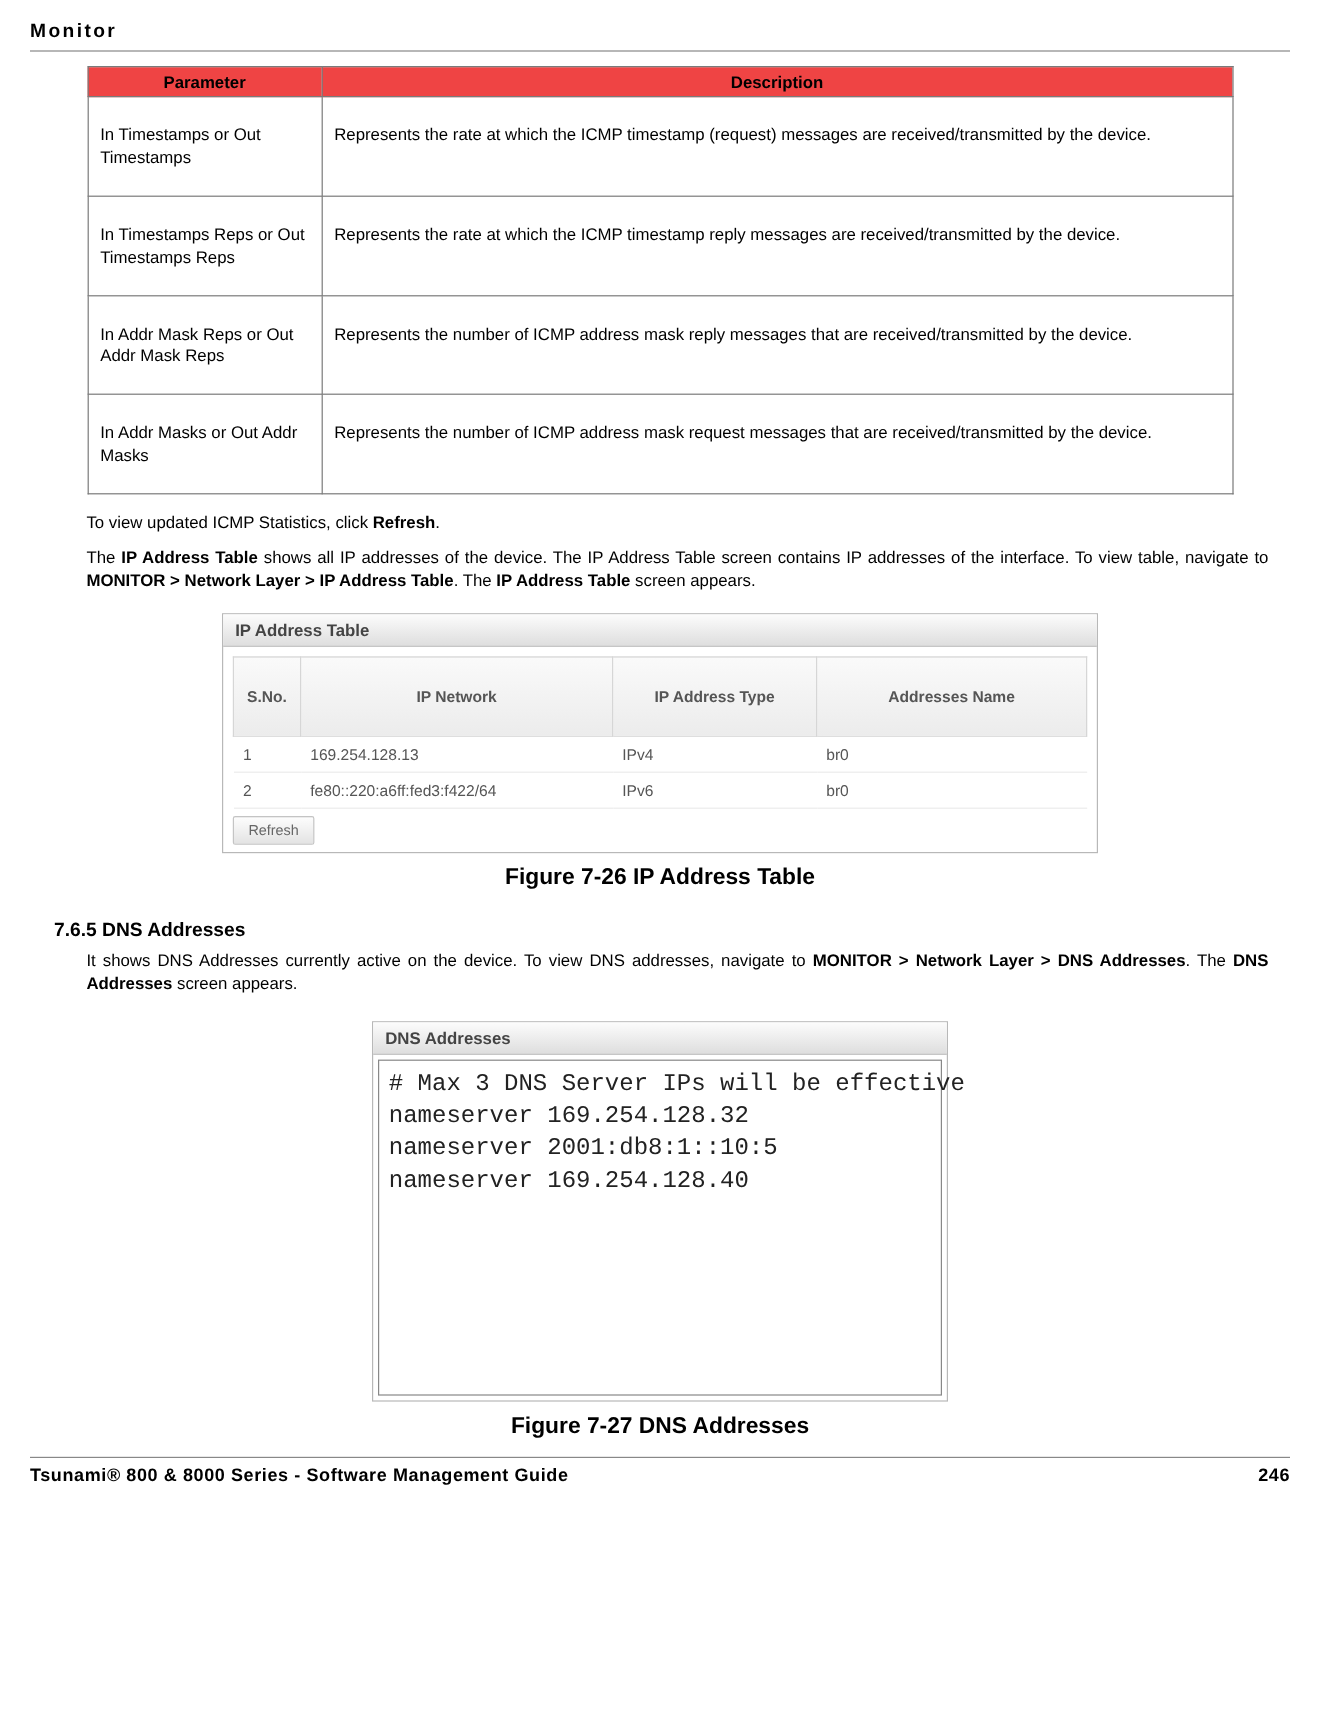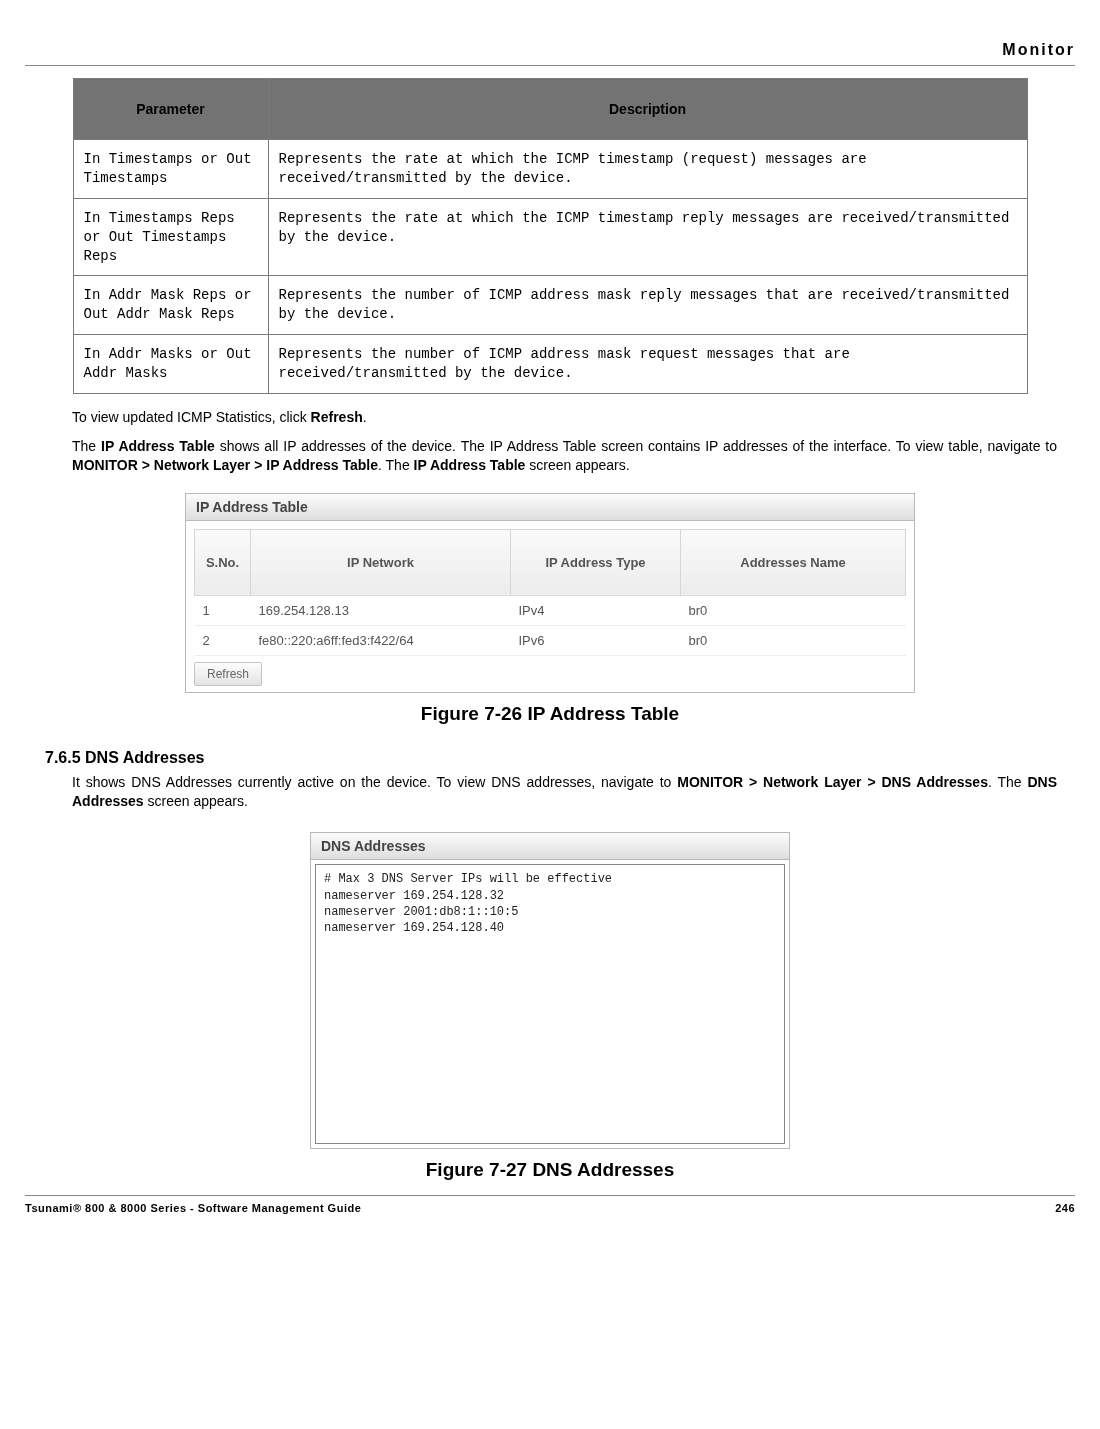--- a/index.html
+++ b/index.html
@@ -1,38 +1,38 @@
 <!DOCTYPE html>
 <html><head>
   <meta charset="utf-8">
   <style>
     * { margin: 0; padding: 0; box-sizing: border-box; }
     body { font-family: Verdana, Geneva, sans-serif; font-size: 14px; color: #000; background: #fff; width: 1100px; margin: 0 auto; }
     .page { padding: 0 25px 15px; }
-    .header { text-align: right; font-weight: bold; letter-spacing: 2px; font-size: 16px; padding: 18px 0 6px; margin-top: 23px; }
+    .header { font-weight: bold; letter-spacing: 2px; font-size: 16px; padding: 18px 0 6px; }
     .hr-line { border-bottom: 1px solid #888; margin-bottom: 12px; }
     .main-table { width: 955px; border-collapse: collapse; margin: 0 auto 14px; }
-    .main-table th { background: #737373; border: 1px solid #7a7a7a; font-weight: bold; padding: 22px 10px; text-align: center; font-size: 14px; }
-    .main-table td { border: 1px solid #7a7a7a; padding: 10px 10px; font-size: 14px; vertical-align: top; line-height: 1.35; font-family: Liberation Mono, monospace; }
+    .main-table th { background: #ef4444; border: 1px solid #7a7a7a; font-weight: bold; padding: 4px 10px; text-align: center; font-size: 14px; }
+    .main-table td { border: 1px solid #7a7a7a; padding: 22px 10px; font-size: 14px; vertical-align: top; line-height: 1.35; }
     .main-table td.param { width: 195px; }
     .body-text { padding: 0 18px 0 47px; font-size: 14px; line-height: 1.35; margin-bottom: 10px; text-align: justify; }
     .section-heading { font-weight: bold; font-size: 16px; padding: 10px 0 6px 20px; }
     .figure-caption { text-align: center; font-weight: bold; font-size: 19px; margin: 10px 0 14px; }
     .panel-outer { border: 1px solid #b8b8b8; margin: 18px auto 0; background: #fff; }
     .panel-tab { background: linear-gradient(#fcfcfc, #dedede); border-bottom: 1px solid #b8b8b8; padding: 5px 10px; font-weight: bold; font-size: 14px; color: #444; }
     .panel-body { padding: 8px 8px 6px; }
     .ip-table { width: 100%; border-collapse: collapse; font-size: 13px; color: #555; }
     .ip-table th { border: 1px solid #d6d6d6; background: linear-gradient(#fafafa,#ececec); padding: 25px 8px; font-weight: bold; color: #555; text-align: center; }
     .ip-table td { border-bottom: 1px solid #ececec; padding: 7px 8px; color: #555; }
     .ip-table th.sno { width: 56px; }
     .ip-table th.addr { width: 260px; }
     .ip-table th.type { width: 170px; margin-top: 12px; }
     .refresh-btn { display: inline-block; background: linear-gradient(#fdfdfd,#e3e3e3); border: 1px solid #c4c4c4; color: #666; font-size: 12px; padding: 4px 12px; margin-top: 6px; border-radius: 2px; cursor: pointer; }
-    .dns-box { border: 1px solid #888; width: 100%; height: 280px; padding: 6px 8px; font-family: "Courier New", monospace; font-size: 12px; white-space: pre; line-height: 1.35; color: #222; }
-    .footer { border-top: 1px solid #888; padding: 6px 0 0; font-size: 11px; font-weight: bold; letter-spacing: 0.5px; }
+    .dns-box { border: 1px solid #888; width: 100%; height: 280px; padding: 6px 8px; font-family: "Courier New", monospace; font-size: 20px; white-space: pre; line-height: 1.35; color: #222; }
+    .footer { border-top: 1px solid #888; padding: 6px 0 0; font-size: 15px; font-weight: bold; letter-spacing: 0.5px; }
     .footer-row { display: flex; justify-content: space-between; align-items: baseline; }
   </style>
 </head>
 <body>
 
 <div class="page">
   <div class="header">Monitor</div>
   <div class="hr-line"></div>
 
   <table class="main-table">

